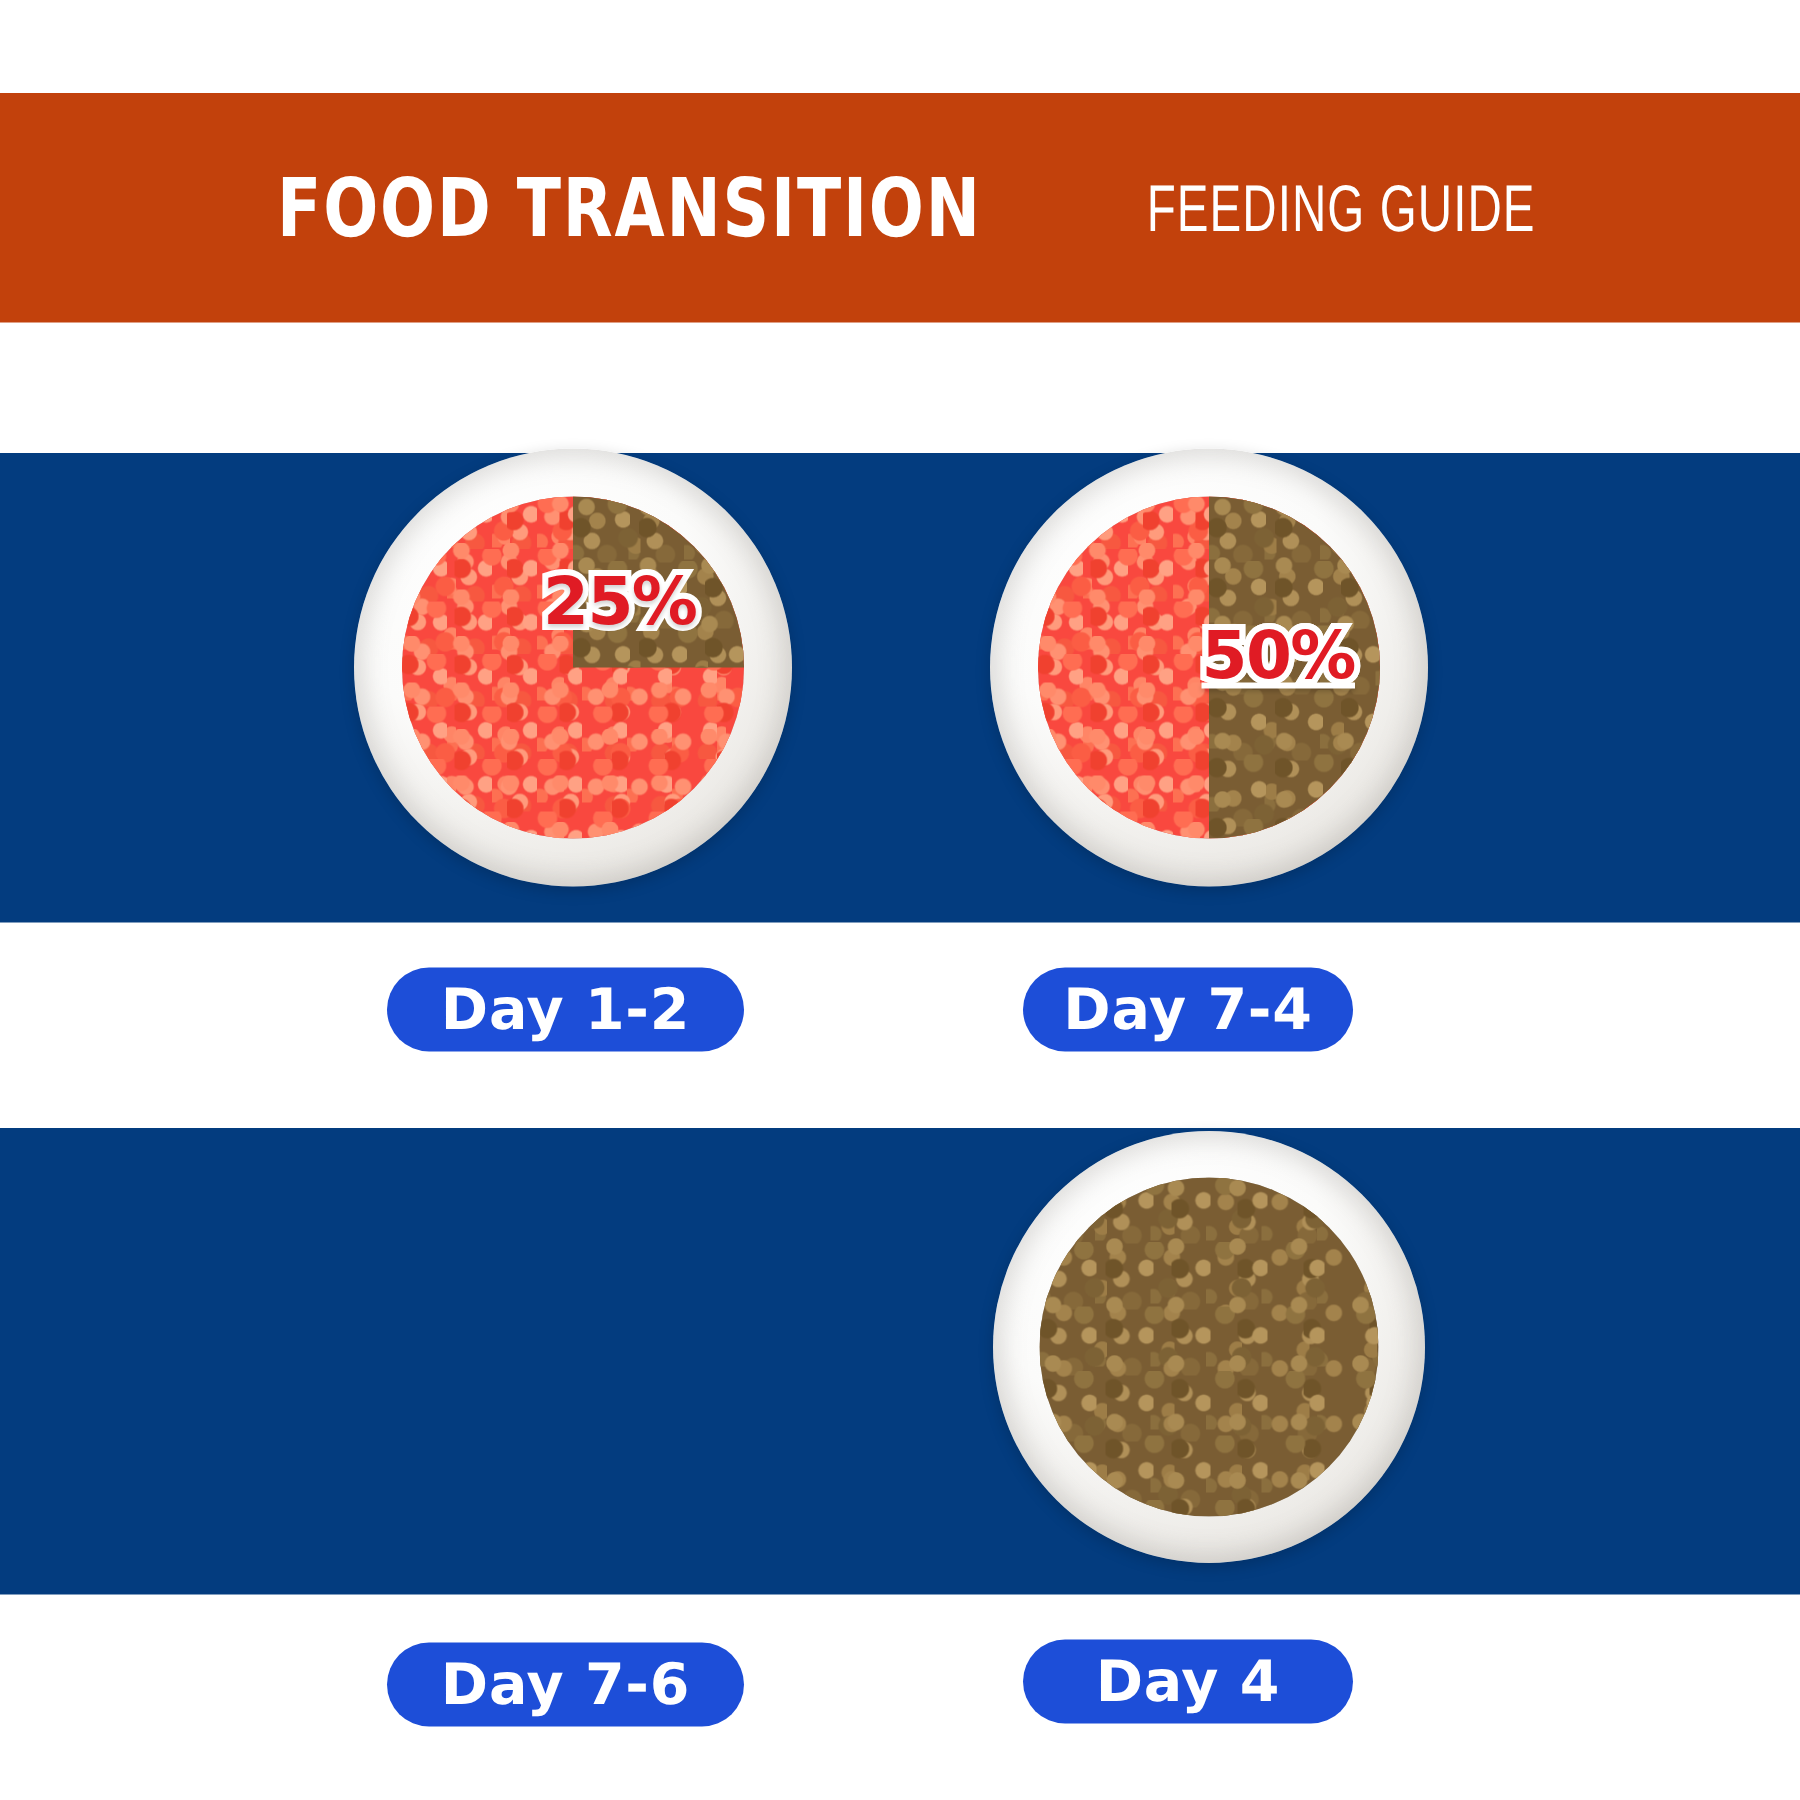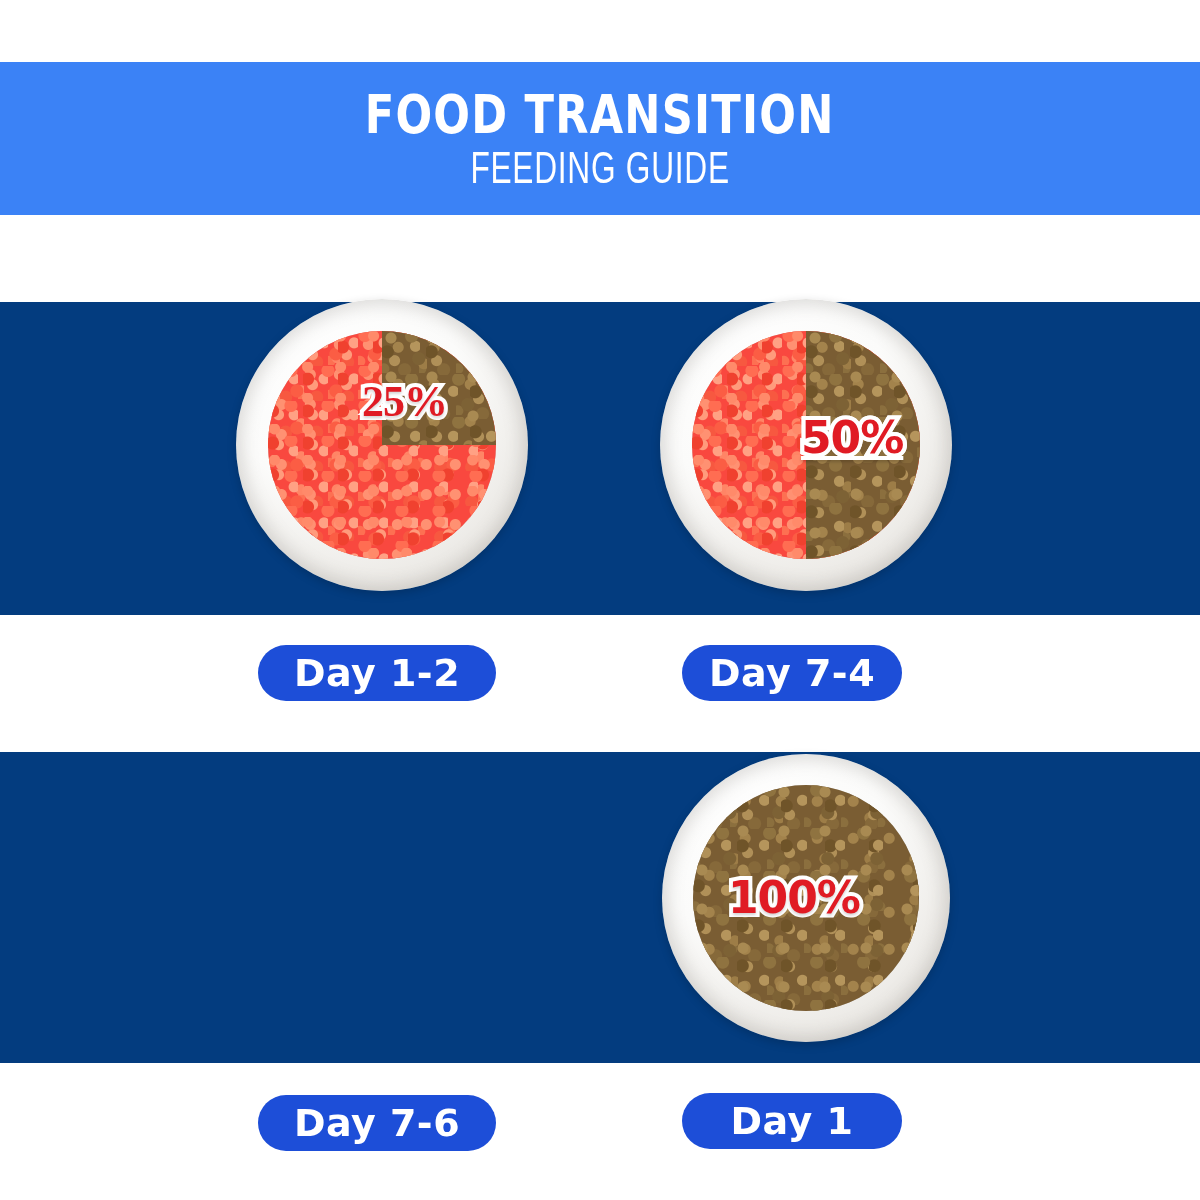--- a/index.html
+++ b/index.html
@@ -4,21 +4,21 @@
 <style>
   * { margin:0; padding:0; box-sizing:border-box; }
   html,body{ width:1200px; height:1200px; background:#ffffff;
     font-family:"Liberation Sans", sans-serif; overflow:hidden; }
 
   #stage{ position:relative; width:1200px; height:1200px; background:#fff; }
 
   
   .header{
     position:absolute; left:0; top:62px; width:1200px; height:153px;
-    background:#3b82f6; display:flex; flex-direction:column;
+    background:#c2410c; display:flex; flex-direction:row;
     align-items:center; justify-content:center;
   }
   .header .title{
     color:#ffffff; font-family:"DejaVu Sans", sans-serif;
     font-weight:700; font-size:54px; letter-spacing:1.5px;
     transform:scaleX(.80); transform-origin:center;
     line-height:1.02; white-space:nowrap;
   }
   .header .subtitle{
     color:#ffffff; font-family:"Liberation Sans", sans-serif;
@@ -147,21 +147,21 @@
       <div class="bowl" style="left:14px; top:14px; width:292px; height:292px;">
 
         <div class="food" style="left:32px; top:32px; width:228px; height:228px;">
 
           <div class="half coral" style="left:0; top:0; width:100%; height:100%;"></div>
 
           <div class="half kibble" style="left:50%; top:0; width:50%; height:50%;"></div>
         </div>
       </div>
 
-      <div class="pct" style="left:140px; top:95px;font-family:Liberation Serif, serif;">25%</div>
+      <div class="pct" style="left:140px; top:95px;">25%</div>
     </div>
   </div>
 
   <div class="pill" style="left:258px; top:645px; width:238px;">Day 1-2</div>
 
   <div class="cell" style="left:646px; top:285px; width:320px; height:320px;">
 
     <div class="bowl-wrap" style="left:0; top:0; width:320px; height:320px;">
 
       <div class="ring" style="--ringbg: conic-gradient(from 0deg, #0B2349 0deg 180deg, transparent 180deg 360deg);"></div>
@@ -190,19 +190,18 @@
 
       <div class="ring" style="--ringbg: conic-gradient(from 0deg, #0B2349 0deg 360deg);"></div>
 
       <div class="bowl" style="left:14px; top:14px; width:288px; height:288px;">
 
         <div class="food" style="left:31px; top:31px; width:226px; height:226px;">
           <div class="half kibble" style="left:0; top:0; width:100%; height:100%;"></div>
         </div>
       </div>
 
-      <div class="pct" style="left:80px; top:136px;">100%</div>
     </div>
   </div>
 
-  <div class="pill" style="left:682px; top:1093px; width:220px;">Day 1</div>
+  <div class="pill" style="left:682px; top:1093px; width:220px;">Day 4</div>
 
 </div>
 
 </body></html>

